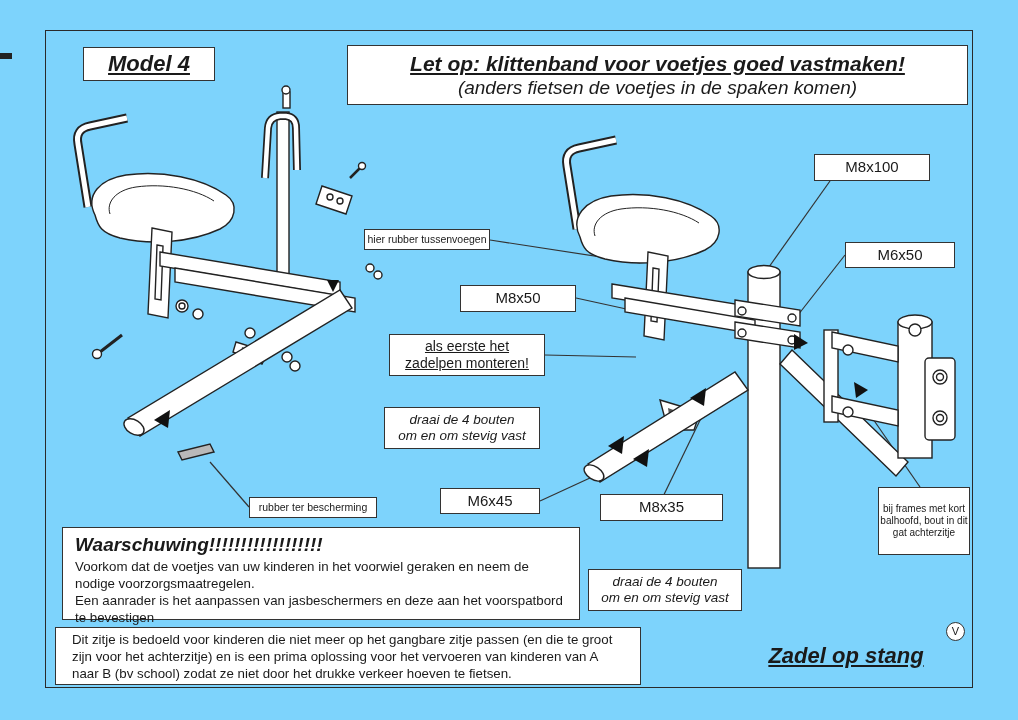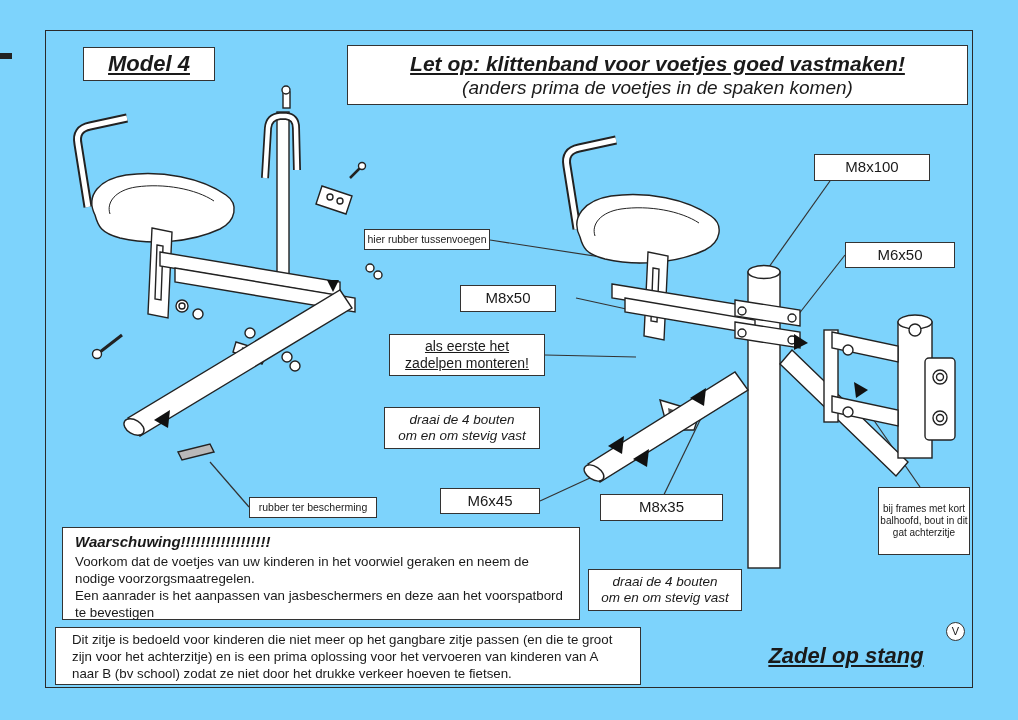--- a/index.html
+++ b/index.html
@@ -18,35 +18,35 @@
   .uline{text-decoration:underline;}
 
   #model-box{left:83px;top:47px;width:132px;height:34px;font-size:22px;}
   #notice-box{left:347px;top:45px;width:621px;height:60px;}
   #notice-box .t1{font-size:21px;}
   #notice-box .t2{font-size:19px;}
 
   .m-label{font-size:15px;}
   #co-m8x100{left:814px;top:154px;width:116px;height:27px;}
   #co-m6x50{left:845px;top:242px;width:110px;height:26px;}
-  #co-m8x50{left:460px;top:285px;width:96px;height:27px;}
+  #co-m8x50{left:460px;top:285px;width:116px;height:27px;}
   #co-m6x45{left:440px;top:488px;width:100px;height:26px;}
   #co-m8x35{left:600px;top:494px;width:123px;height:27px;}
 
   #co-hier-rubber{left:364px;top:229px;width:126px;height:21px;font-size:10.5px;}
   #co-rubber-bescherming{left:249px;top:497px;width:128px;height:21px;font-size:10.5px;}
   #co-zadelpen{left:389px;top:334px;width:156px;height:42px;font-size:14px;}
   #co-draai-1{left:384px;top:407px;width:156px;height:42px;font-size:13.5px;}
   #co-draai-2{left:588px;top:569px;width:154px;height:42px;font-size:13.5px;}
   #co-balhoofd{left:878px;top:487px;width:92px;height:68px;font-size:10px;}
 
   #warning-box{left:62px;top:527px;width:518px;height:93px;z-index:3;
                align-items:flex-start;text-align:left;padding:5px 12px;
                justify-content:flex-start;}
-  #warning-box .wt{font-size:15px;margin-bottom:2px;}
+  #warning-box .wt{font-size:19px;margin-bottom:2px;}
   #warning-box .wl{font-size:13.3px;line-height:17px;}
 
   #info-box{left:55px;top:627px;width:586px;height:58px;z-index:3;
             align-items:flex-start;text-align:left;padding:5px 16px;
             justify-content:center;}
   #info-box .il{font-size:13.3px;line-height:17px;}
 
   #footer-title{left:740px;top:638px;width:212px;height:36px;font-size:22px;z-index:3;}
   #version-badge{left:946px;top:622px;width:19px;height:19px;border-radius:50%;
                  border:1.2px solid #333;font-size:11px;z-index:3;padding:0;}
@@ -177,21 +177,21 @@
       <polygon points="706,388 690,398 704,406"></polygon>
       <polygon points="794,334 808,343 794,350"></polygon>
       <polygon points="854,382 868,390 856,398"></polygon>
     </g>
   </svg>
 
   <div class="co bolditalic uline" id="model-box">Model 4</div>
 
   <div class="co" id="notice-box">
     <div class="t1 bolditalic uline">Let op: klittenband voor voetjes goed vastmaken!</div>
-    <div class="t2 italic">(anders prima de voetjes in de spaken komen)</div>
+    <div class="t2 italic">(anders fietsen de voetjes in de spaken komen)</div>
   </div>
 
   <div class="co" id="co-hier-rubber">hier rubber tussenvoegen</div>
 
   <div class="co m-label" id="co-m8x100">M8x100</div>
   <div class="co m-label" id="co-m6x50">M6x50</div>
   <div class="co m-label" id="co-m8x50">M8x50</div>
   <div class="co m-label" id="co-m6x45">M6x45</div>
   <div class="co m-label" id="co-m8x35">M8x35</div>
 

